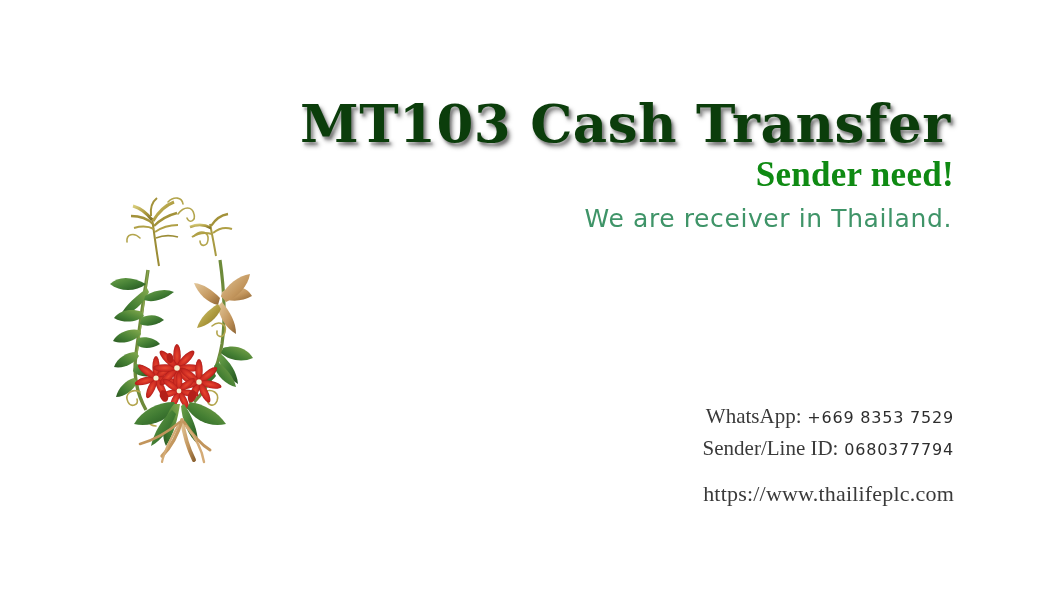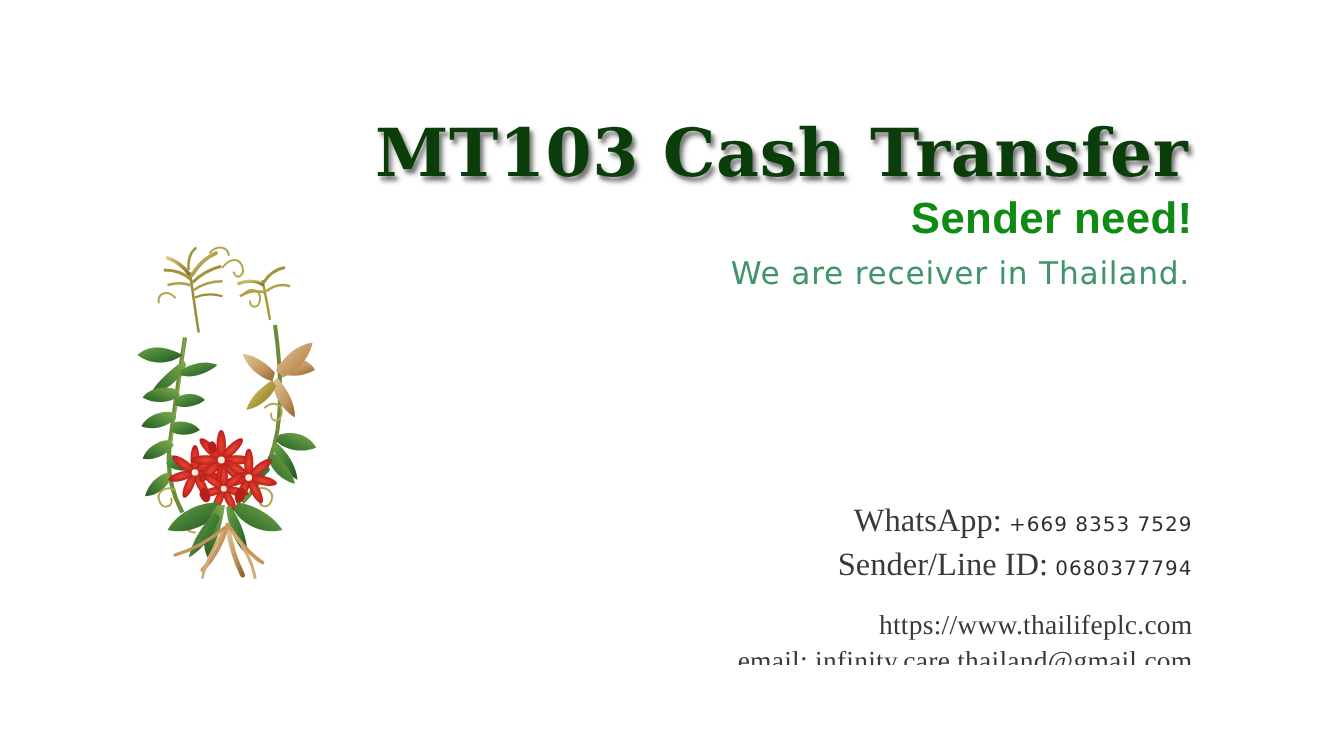--- a/index.html
+++ b/index.html
@@ -49,21 +49,21 @@
     letter-spacing: 0.5px;
     color: #0b3d0b;
     text-align: left;
     text-shadow:
       3px 4px 4px rgba(60, 60, 60, 0.55),
       2px 3px 2px rgba(90, 90, 90, 0.35);
     white-space: nowrap;
   }
   .sub-title {
     margin: 6px 0 0 0;
-    font-family: Liberation Sans, sans-serif;
+    font-family: Liberation Serif, serif;
     font-weight: bold;
     font-size: 35px;
     line-height: 1.1;
     color: #0f8a13;
     text-align: right;
     letter-spacing: 0.3px;
     padding-right: 6px;
   }
   .tagline {
     margin: 10px 0 0 0;
@@ -90,21 +90,21 @@
     font-family: "Liberation Serif", serif;
     white-space: nowrap;
     line-height: 1.0;
   }
   .contact-line.phone {
     font-size: 23px;
     margin-bottom: 9px;
   }
   .contact-line.phone .contact-label {
     font-family: "Liberation Serif", serif;
-    font-size: 26px;
+    font-size: 21px;
     color: #3a3a3a;
   }
   .contact-line.phone .contact-value {
     font-family: "DejaVu Sans", "Liberation Sans", sans-serif;
     font-size: 16px;
     letter-spacing: 0.8px;
     color: #2e2e2e;
   }
   .contact-line.web {
     font-size: 22px;
@@ -314,20 +314,16 @@
       <span class="contact-value">+669 8353 7529</span>
     </div>
 
     <div class="contact-line phone">
       <span class="contact-label">Sender/Line ID:</span>
       <span class="contact-value">0680377794</span>
     </div>
 
     <div class="contact-line web">https://www.thailifeplc.com</div>
 
-    <div class="contact-line email">
-      <span class="contact-label">email:</span>
-      <span class="contact-email-value">infinity.care.thailand@gmail.com</span>
-    </div>
 
   </div>
 
 </div>
 
 </body></html>

